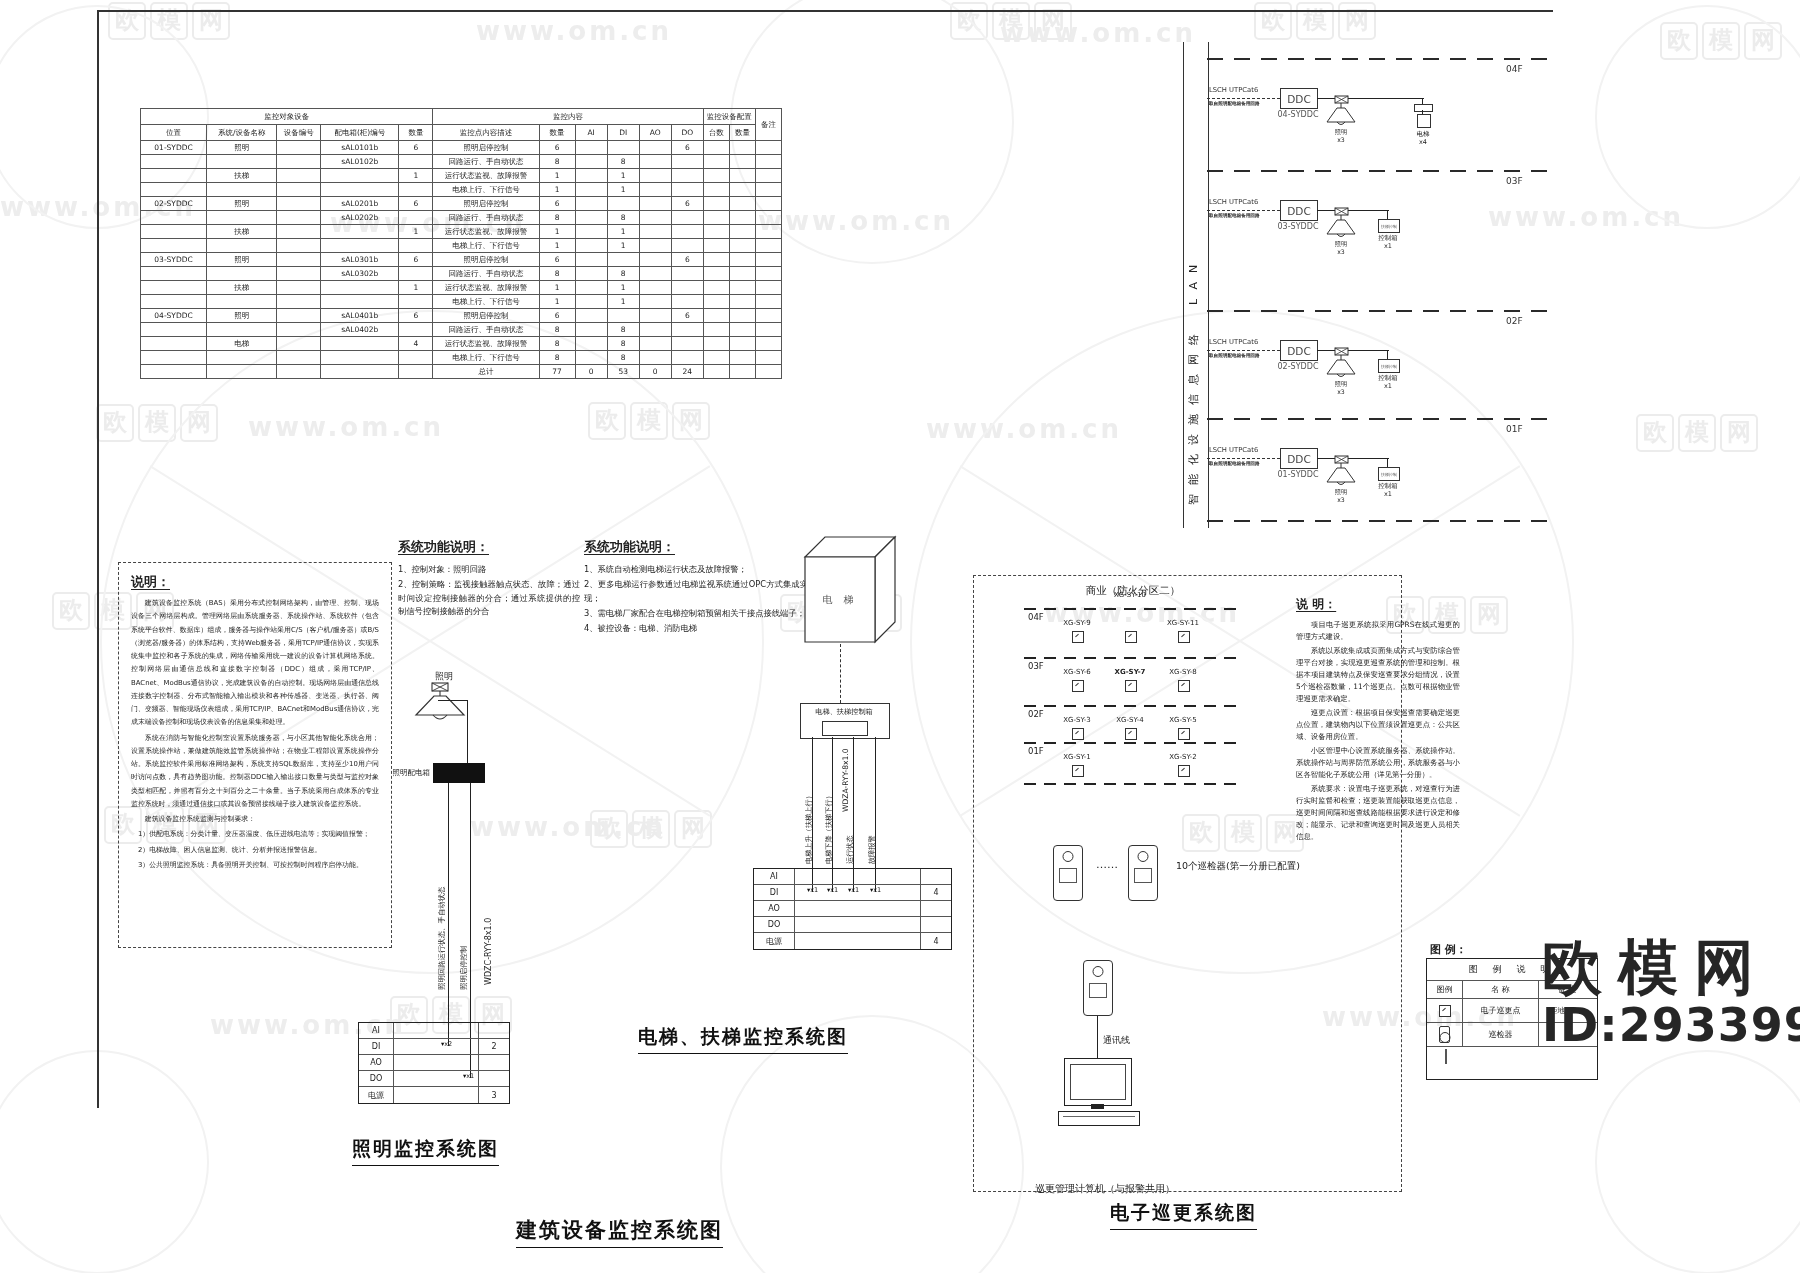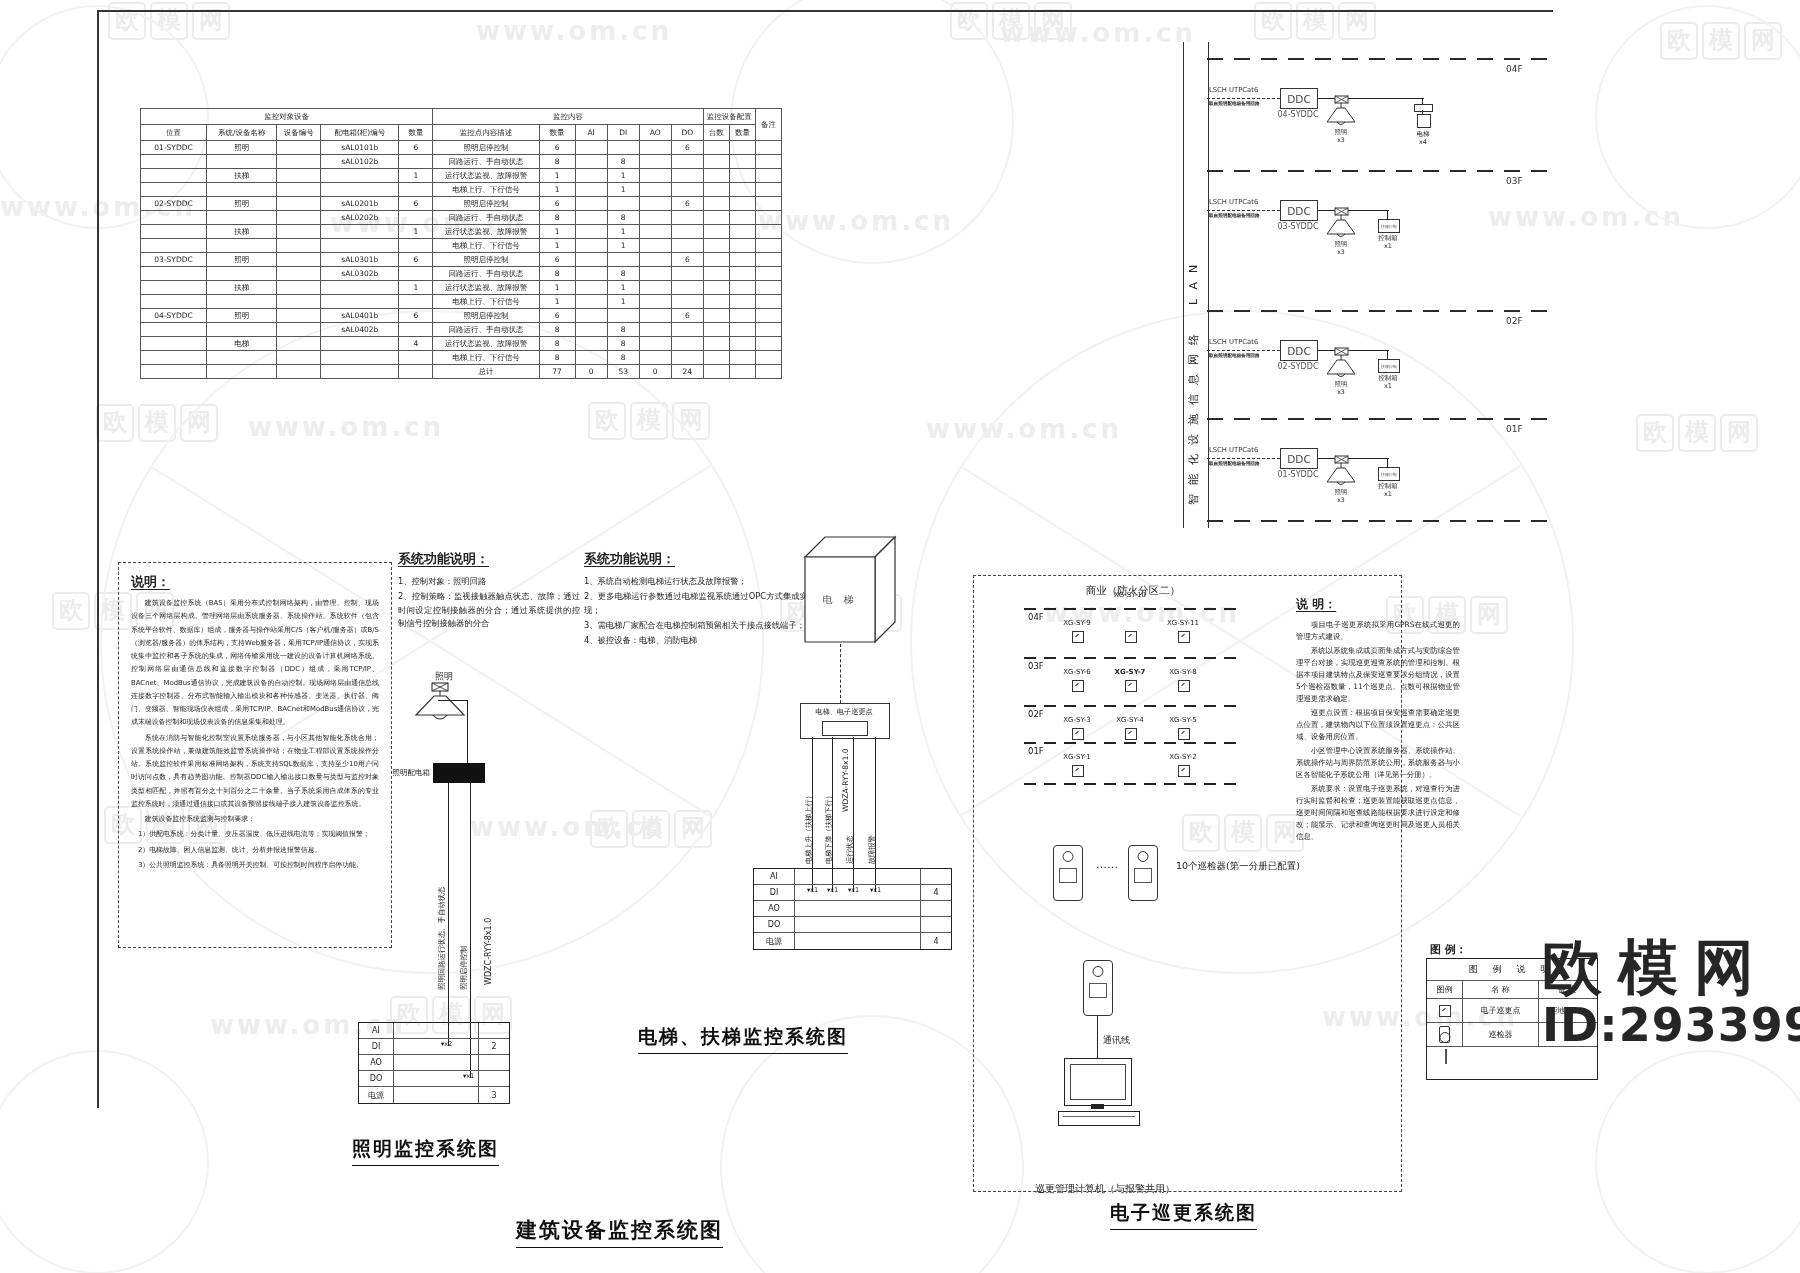--- a/index.html
+++ b/index.html
@@ -36,21 +36,21 @@
   .vlabel{position:absolute;transform:rotate(-90deg);transform-origin:left top;white-space:nowrap;
      font-size:7.5px;color:#222;line-height:10px;height:10px;}
   .title-underline{position:absolute;font-weight:bold;color:#111;border-bottom:1.6px solid #111;
      padding-bottom:3px;white-space:nowrap;letter-spacing:2px;}
   
   .notes-box{position:absolute;border:1.2px dashed #444;padding:8px 12px;box-sizing:border-box;}
   .notes-title{font-size:13px;font-weight:bold;text-decoration:underline;text-underline-offset:3px;margin:2px 0 6px 0;}
   .notes-box p{font-size:6.9px;line-height:1.92;margin:2px 0;text-indent:2em;text-align:justify;color:#222;}
   .notes-box .req{text-indent:1em;}
   .func-block{position:absolute;}
-  .func-title{font-size:13px;font-weight:bold;text-decoration:underline;text-underline-offset:3px;margin:16px 0 7px 0;white-space:nowrap;}
+  .func-title{font-size:13px;font-weight:bold;text-decoration:underline;text-underline-offset:3px;margin:4px 0 7px 0;white-space:nowrap;}
   .func-block p{font-size:8.3px;line-height:1.6;margin:2px 0;text-align:justify;color:#222;}
   
   .io-table{position:absolute;border:1.2px solid #222;}
   .io-row{position:relative;border-bottom:1px solid #555;box-sizing:border-box;}
   .io-row:last-child{border-bottom:none;}
   .io-label{position:absolute;left:0;top:0;bottom:0;border-right:1px solid #555;font-size:8px;
      display:flex;align-items:center;justify-content:center;}
   .io-count{position:absolute;right:0;top:0;bottom:0;border-left:1px solid #555;font-size:8px;
      display:flex;align-items:center;justify-content:center;}
   .io-mark{position:absolute;font-size:6.5px;color:#111;top:1px;}
@@ -671,21 +671,21 @@
 
   <div id="elevator-diagram">
       <div class="abs" style="left: 798px; top: 530px; width: 102px; height: 118px; text-align: right;"><svg width="102" height="118" viewBox="0 0 102 118">
           <polygon points="7,27 27,7 97,7 77,27" fill="#fff" stroke="#333" stroke-width="1.2"></polygon>
           <polygon points="77,27 97,7 97,92 77,112" fill="#fff" stroke="#333" stroke-width="1.2"></polygon>
           <polygon points="7,27 77,27 77,112 7,112" fill="#fff" stroke="#333" stroke-width="1.2"></polygon>
           <text x="42" y="73" text-anchor="middle" font-size="10" letter-spacing="4" fill="#555">电 梯</text>
         </svg></div>
       <div class="vdash" style="left: 840px; top: 644px; height: 59px;"></div>
       <div class="box" style="left: 800px; top: 703px; width: 88px; height: 34px;"></div>
-      <div class="lbl ctr" style="left: 800px; top: 707px; width: 88px; font-size: 7.2px;">电梯、电子巡更点</div>
+      <div class="lbl ctr" style="left: 800px; top: 707px; width: 88px; font-size: 7.2px;">电梯、扶梯控制箱</div>
       <div class="box" style="left: 822px; top: 721px; width: 44px; height: 13px; border-width: 1px;"></div>
       <div class="vline" style="left: 812px; top: 737px; height: 155px;"></div>
       <div class="vline" style="left: 832px; top: 737px; height: 155px;"></div>
       <div class="vline" style="left: 853px; top: 737px; height: 155px;"></div>
       <div class="vline" style="left: 875px; top: 737px; height: 155px;"></div>
       <div class="vlabel" style="left: 804px; top: 864px; font-size: 7.2px;">电梯上升（扶梯上行）</div>
       <div class="vlabel" style="left: 824px; top: 864px; font-size: 7.2px;">电梯下降（扶梯下行）</div>
       <div class="vlabel" style="left: 845px; top: 864px; font-size: 7.2px;">运行状态</div>
       <div class="vlabel" style="left: 867px; top: 864px; font-size: 7.2px;">故障报警</div>
       <div class="vlabel" style="left: 841px; top: 812px; font-size: 7.6px;">WDZA-RYY-8x1.0</div>

